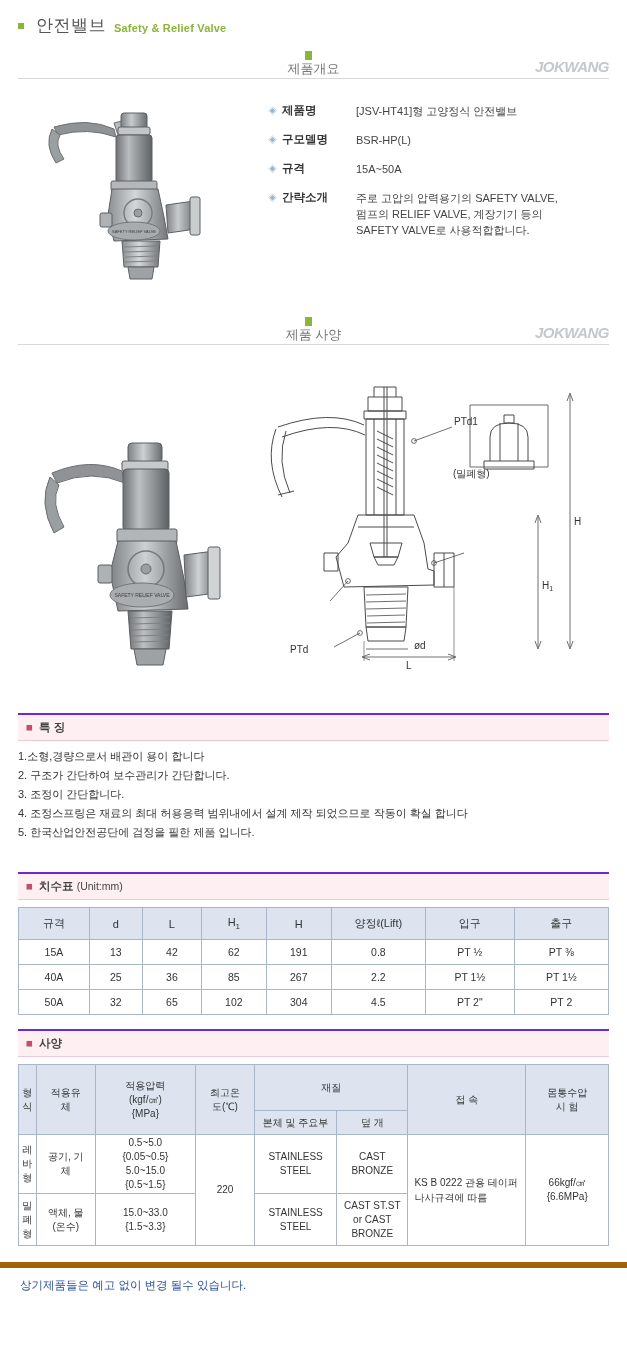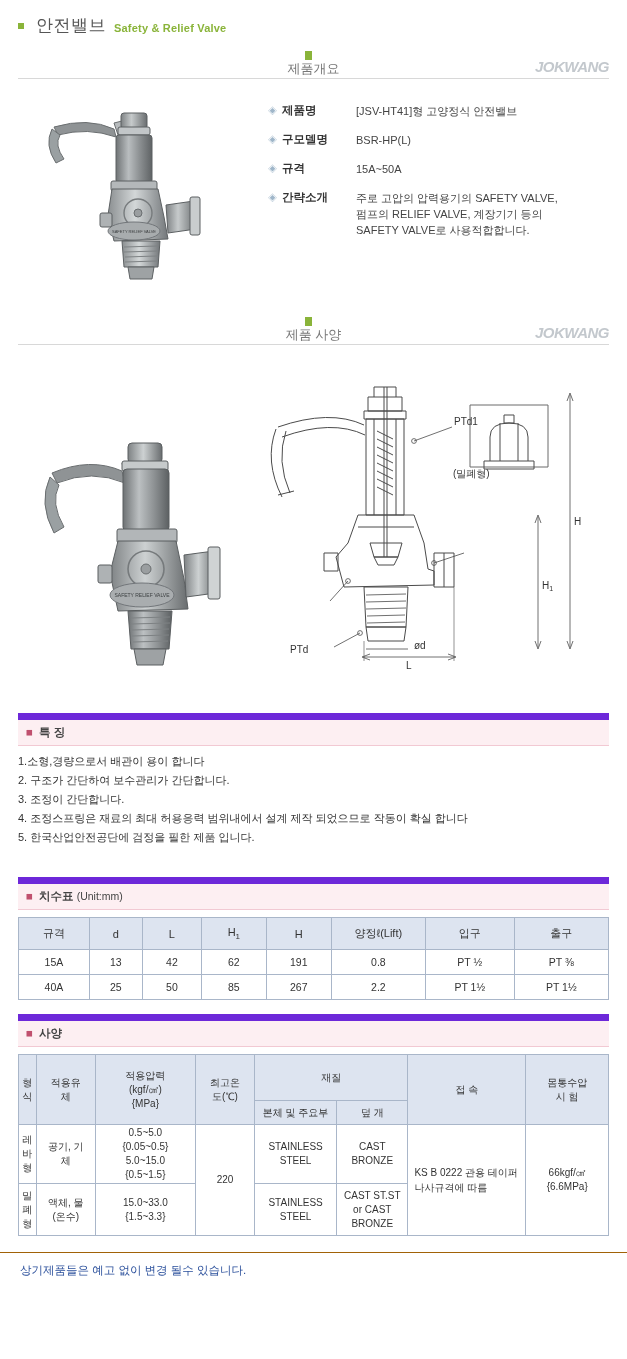--- a/index.html
+++ b/index.html
@@ -119,21 +119,21 @@
     gap: 10px;
     height: 360px;
   }
   .photo2 { width: 210px; position: relative; }
   .diagram { flex: 1; position: relative; }
 
   
   .pink-head {
     margin: 8px 18px 0 18px;
     background: #fdeff2;
-    border-top: 7px solid #6d28d9;
+    border-top: 2px solid #6d28d9;
     border-bottom: 1px solid #f2c9d3;
     padding: 5px 8px;
     font-size: 11.5px;
     font-weight: bold;
     color: #444;
   }
   .pink-head .mk { color: #c0506e; margin-right: 6px; }
   .pink-head .unit { font-weight: normal; font-size: 10.5px; }
 
   
@@ -164,21 +164,21 @@
   }
   tbody td { height: 25px; }
 
   table.spec2 th { height: 46px; line-height: 14px; font-size: 10px; }
   table.spec2 td { height: 52px; font-size: 10px; line-height: 14px; }
   .nowrap-narrow { width: 30px; line-height: 13px; }
 
   
   .footer {
     margin: 16px 0 0 0;
-    border-top: 1px solid #a16207;
+    border-top: 6px solid #a16207;
     padding: 10px 0 0 20px;
     font-size: 11.5px;
     color: #2a4f9b;
   }
 
   sub { font-size: 8px; }
 </style>
 </head>
 <body>
 
@@ -455,26 +455,36 @@
       <td>42</td>
       <td>62</td>
       <td>191</td>
       <td>0.8</td>
       <td>PT ½</td>
       <td>PT ⅜</td>
     </tr>
     <tr>
       <td>40A</td>
       <td>25</td>
-      <td>50</td>
+      <td>36</td>
       <td>85</td>
       <td>267</td>
       <td>2.2</td>
       <td>PT 1½</td>
       <td>PT 1½</td>
+    </tr>
+    <tr>
+      <td>50A</td>
+      <td>32</td>
+      <td>65</td>
+      <td>102</td>
+      <td>304</td>
+      <td>4.5</td>
+      <td>PT 2"</td>
+      <td>PT 2</td>
     </tr>
   </tbody>
 </table>
 
 <div class="pink-head" style="margin-top:14px">
   <span class="mk">■</span><span>사양</span>
 </div>
 
 <table class="spec2">
   <thead>

